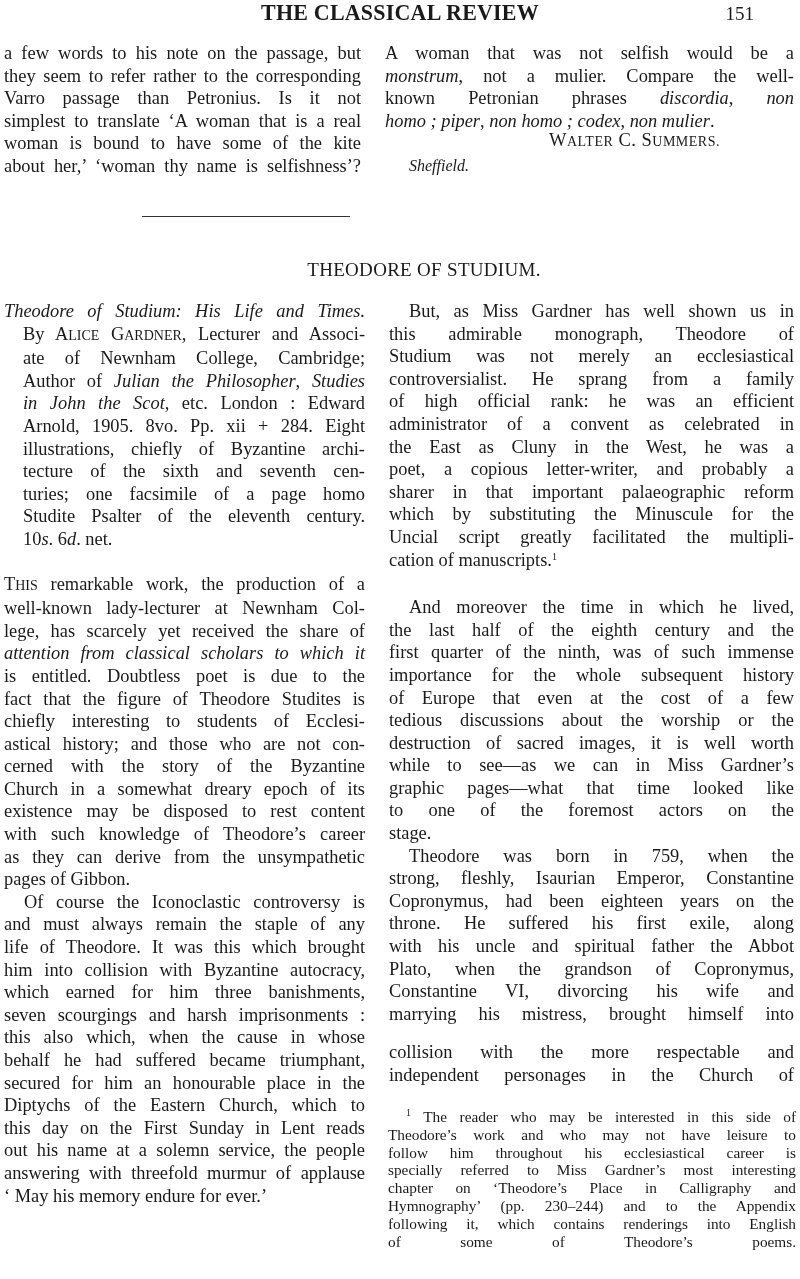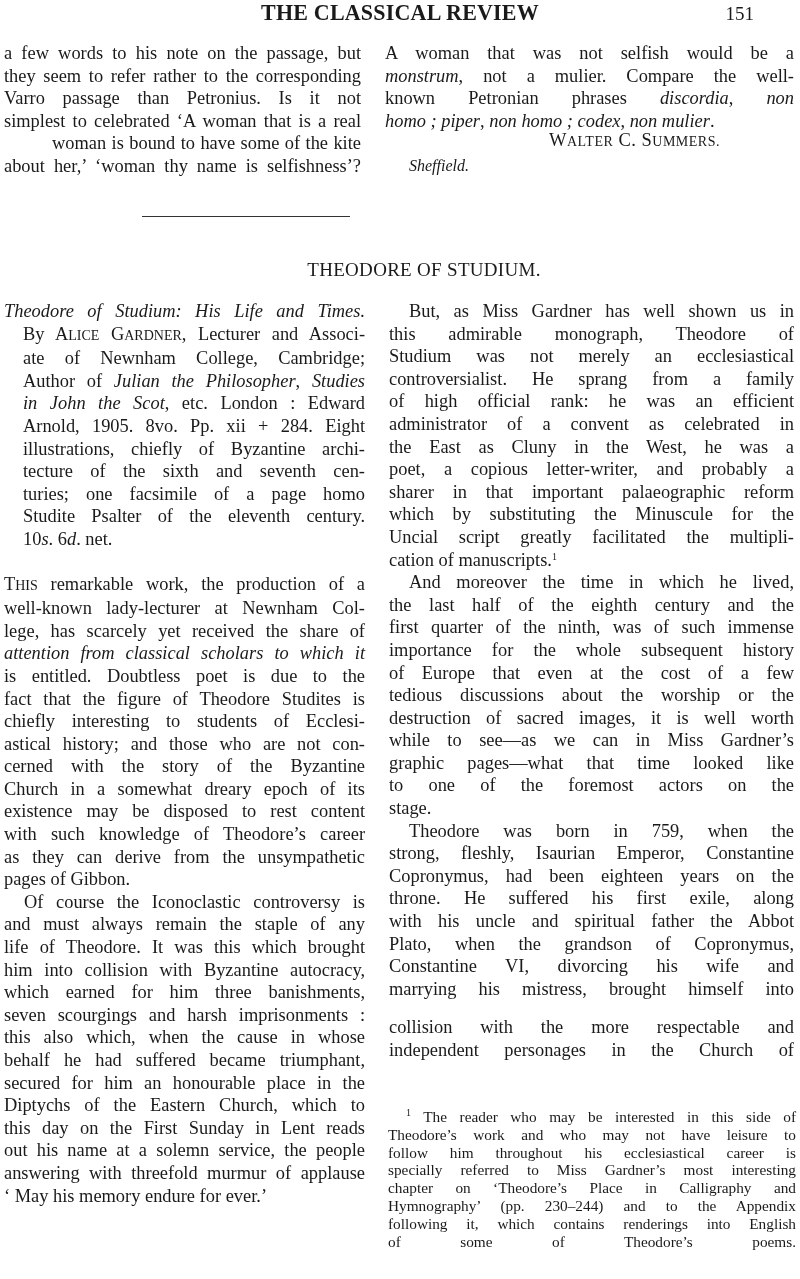--- a/index.html
+++ b/index.html
@@ -61,22 +61,22 @@
 
 <div class="running-head">
   <div class="journal-title">THE CLASSICAL REVIEW</div>
   <div class="page-number">151</div>
 </div>
 
 <div class="col top-left">
   <span class="line" style="text-align-last: justify;">a few words to his note on the passage, but</span>
   <span class="line" style="text-align-last: justify;">they seem to refer rather to the corresponding</span>
   <span class="line" style="text-align-last: justify;">Varro passage than Petronius.   Is it not</span>
-  <span class="line" style="text-align-last: justify;">simplest to celebrated ‘A woman that is a real</span>
-  <span class="line" style="text-align-last: justify; margin-left: 48px;">woman is bound to have some of the kite</span>
+  <span class="line" style="text-align-last: justify;">simplest to translate ‘A woman that is a real</span>
+  <span class="line" style="text-align-last: justify;">woman is bound to have some of the kite</span>
   <span class="line" style="text-align-last: justify;">about her,’ ‘woman thy name is selfishness’?</span>
 </div>
 
 <div class="col top-right">
   <span class="line" style="text-align-last: justify;">A woman that was not selfish would be a</span>
   <span class="line" style="text-align-last: justify;"><i>monstrum</i><span>, not a mulier.   Compare the well-</span></span>
   <span class="line" style="text-align-last: justify;"><span>known Petronian phrases </span><i>discordia</i><span>, </span><i>non</i></span>
   <span class="line last"><i>homo ; piper</i><span>, </span><i>non homo ; codex</i><span>, </span><i>non mulier</i><span>.</span></span>
 </div>
 
@@ -147,21 +147,21 @@
     <span class="line" style="text-align-last: justify;">of high official rank: he was an efficient</span>
     <span class="line" style="text-align-last: justify;">administrator of a convent as celebrated in</span>
     <span class="line" style="text-align-last: justify;">the East as Cluny in the West, he was a</span>
     <span class="line" style="text-align-last: justify;">poet, a copious letter-writer, and probably a</span>
     <span class="line" style="text-align-last: justify;">sharer in that important palaeographic reform</span>
     <span class="line" style="text-align-last: justify;">which by substituting the Minuscule for the</span>
     <span class="line" style="text-align-last: justify;">Uncial script greatly facilitated the multipli-</span>
     <span class="line last"><span>cation of manuscripts.</span><sup class="fn">1</sup></span>
   </div>
   <div>
-    <span class="line pi" style="text-align-last: justify;">And moreover the time in which he lived,</span>
+    <span class="line pi" style="text-align-last: justify; margin-top: 25px;">And moreover the time in which he lived,</span>
     <span class="line" style="text-align-last: justify;">the last half of the eighth century and the</span>
     <span class="line" style="text-align-last: justify;">first quarter of the ninth, was of such immense</span>
     <span class="line" style="text-align-last: justify;">importance for the whole subsequent history</span>
     <span class="line" style="text-align-last: justify;">of Europe that even at the cost of a few</span>
     <span class="line" style="text-align-last: justify;">tedious discussions about the worship or the</span>
     <span class="line" style="text-align-last: justify;">destruction of sacred images, it is well worth</span>
     <span class="line" style="text-align-last: justify;">while to see—as we can in Miss Gardner’s</span>
     <span class="line" style="text-align-last: justify;">graphic pages—what that time looked like</span>
     <span class="line" style="text-align-last: justify;">to one of the foremost actors on the</span>
     <span class="line last">stage.</span>

